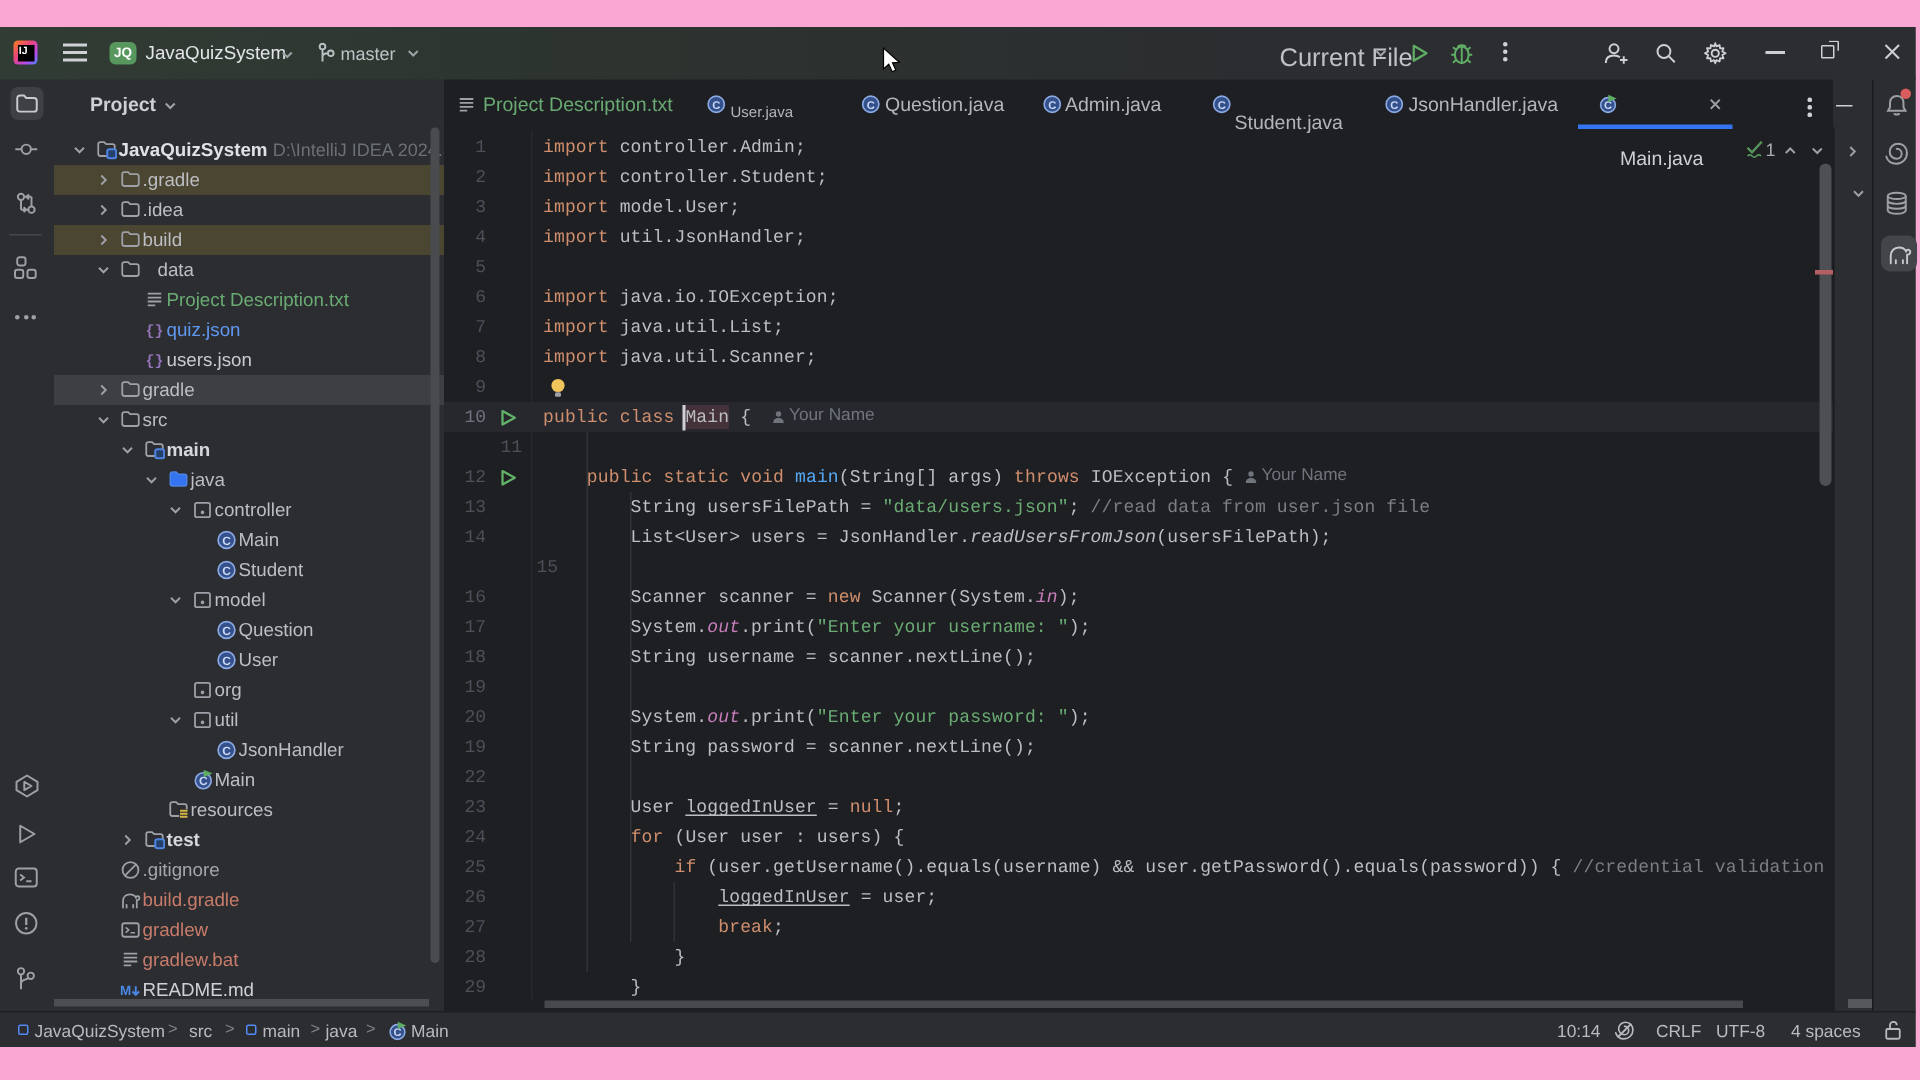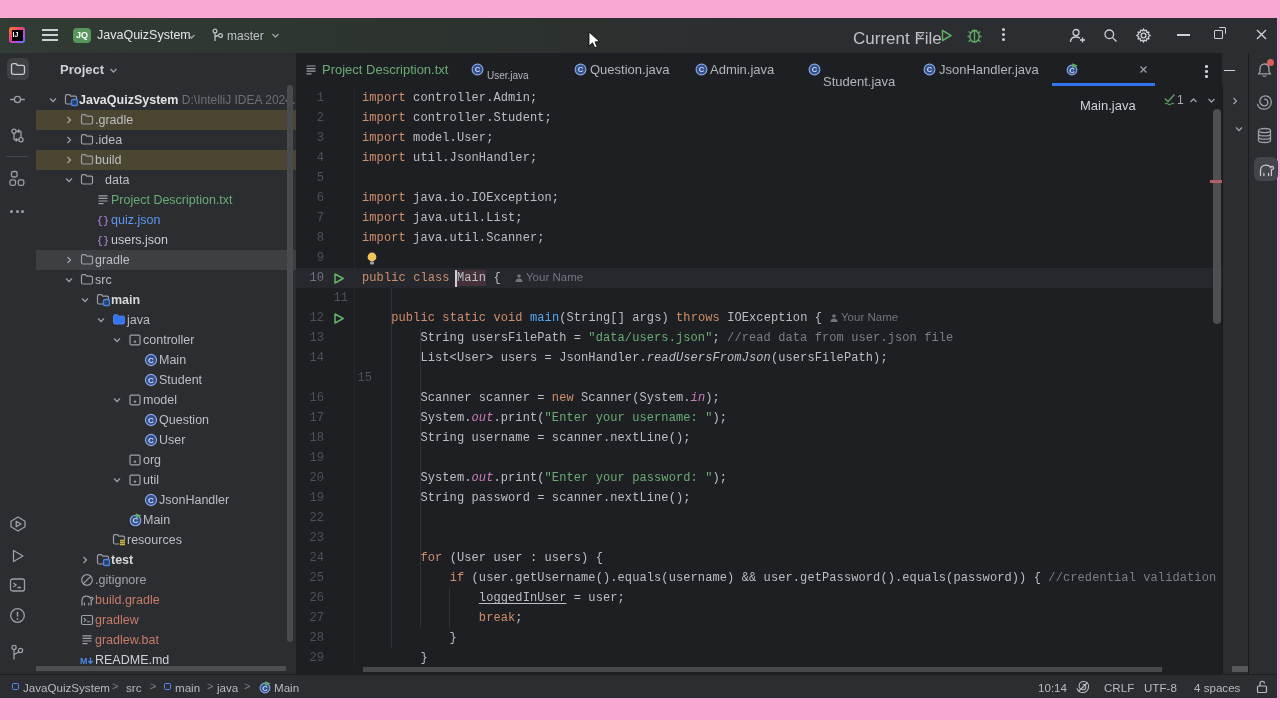--- a/index.html
+++ b/index.html
@@ -499,20 +499,21 @@
         <div class="cl" style="top:176px;"><span class="k">import</span> java.util.Scanner;</div>
         <div class="cl" style="top:216px;"><span class="k">public</span> <span class="k">class</span> Main {</div>
         <div class="cl" style="top:256px;">    <span class="k">public</span> <span class="k">static</span> <span class="k">void</span> <span class="mth">main</span>(String[] args) <span class="k">throws</span> IOException {</div>
         <div class="cl" style="top:276px;">        String usersFilePath = <span class="s">"data/users.json"</span>; <span class="cm">//read data from user.json file</span></div>
         <div class="cl" style="top:296px;">        List&lt;User&gt; users = JsonHandler.<span class="it">readUsersFromJson</span>(usersFilePath);</div>
         <div class="cl" style="top:336px;">        Scanner scanner = <span class="k">new</span> Scanner(System.<span class="sf">in</span>);</div>
         <div class="cl" style="top:356px;">        System.<span class="sf">out</span>.print(<span class="s">"Enter your username: "</span>);</div>
         <div class="cl" style="top:376px;">        String username = scanner.nextLine();</div>
         <div class="cl" style="top:416px;">        System.<span class="sf">out</span>.print(<span class="s">"Enter your password: "</span>);</div>
         <div class="cl" style="top:436px;">        String password = scanner.nextLine();</div>
+        <div class="cl" style="top:476px;">        User <span class="un">loggedInUser</span> = <span class="k">null</span>;</div>
         <div class="cl" style="top:496px;">        <span class="k">for</span> (User user : users) {</div>
         <div class="cl" style="top:516px;">            <span class="k">if</span> (user.getUsername().equals(username) &amp;&amp; user.getPassword().equals(password)) { <span class="cm">//credential validation</span></div>
         <div class="cl" style="top:536px;">                <span class="un">loggedInUser</span> = user;</div>
         <div class="cl" style="top:556px;">                <span class="k">break</span>;</div>
         <div class="cl" style="top:576px;">            }</div>
         <div class="cl" style="top:596px;">        }</div>
         <div class="abs" style="left:159px;top:218px;width:1.5px;height:17px;background:#ced0d6;"></div>
         <svg class="abs" style="left:218px;top:221px;" width="10" height="10" viewBox="0 0 10 10">
             <circle cx="5" cy="3" r="1.8" fill="#70757d"></circle>
             <path d="M1.5 9 C1.5 6.5 3 5.6 5 5.6 C7 5.6 8.5 6.5 8.5 9 Z" fill="#70757d"></path>

